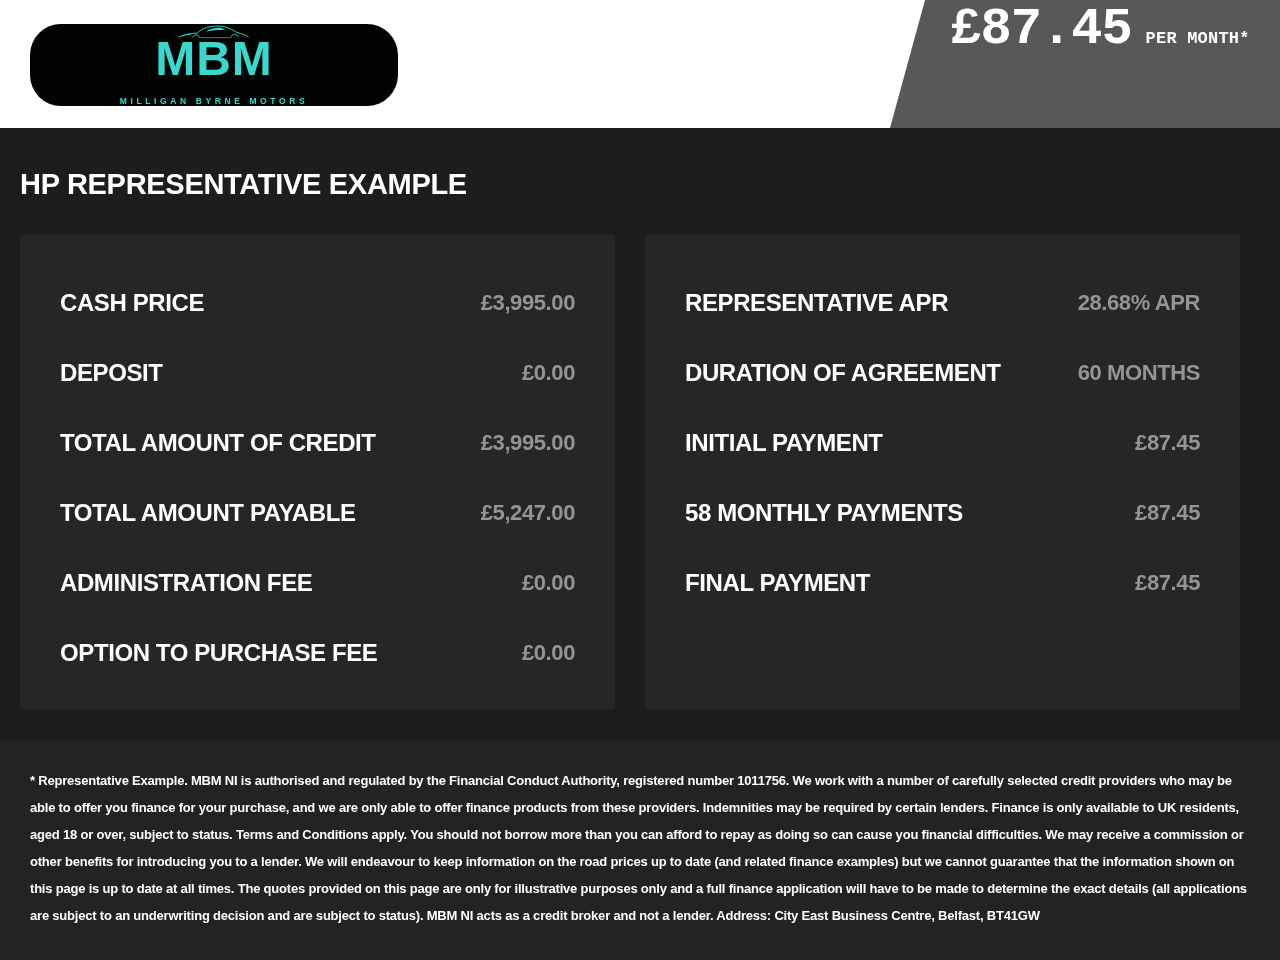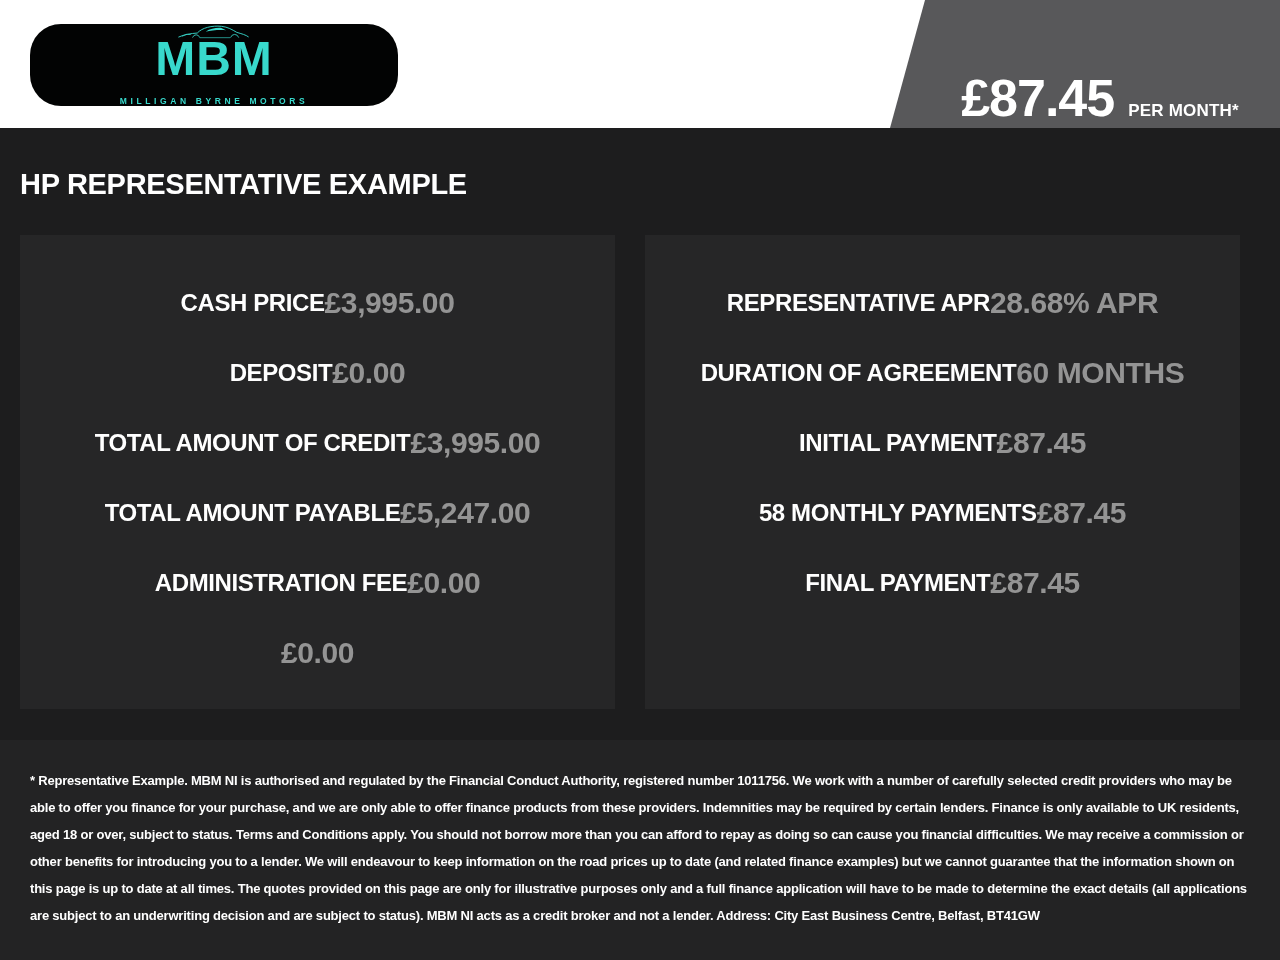--- a/index.html
+++ b/index.html
@@ -42,22 +42,23 @@
     letter-spacing: 3.6px;
     margin-top: 16px;
     white-space: nowrap;
   }
   .price-banner {
     position: absolute;
     right: 0; top: 0;
     width: 390px; height: 128px;
     background: #58585a;
     clip-path: polygon(35px 0, 100% 0, 100% 100%, 0 100%);
-    display: flex; align-items: flex-end; justify-content: center;
+    display: flex; align-items: flex-start; justify-content: center;
     padding-left: 30px;
+    font-family: Liberation Mono, monospace;
   }
   .price-line { white-space: nowrap; }
   .price-amount {
     color: #ffffff;
     font-size: 52px;
     font-weight: bold;
     letter-spacing: -1px;
   }
   .price-period {
     color: #ffffff;
@@ -82,33 +83,33 @@
   }
   .panels { display: flex; gap: 30px; }
   .panel {
     width: 595px;
     background: #262627;
     padding: 33px 40px 21px 40px;
   }
   .finance-row {
     height: 70px;
     display: flex;
-    justify-content: center;
+    justify-content: space-between;
     align-items: center;
   }
   .row-label {
     color: #ffffff;
     font-size: 24px;
     font-weight: bold;
     letter-spacing: -0.4px;
     white-space: nowrap;
   }
   .row-value {
     color: #949494;
-    font-size: 30px;
+    font-size: 22px;
     font-weight: bold;
     letter-spacing: -0.4px;
     white-space: nowrap;
   }
 
   
   .footer {
     height: 220px;
     background: #232324;
     padding: 27px 30px 0 30px;
@@ -171,20 +172,21 @@
         </div>
         <div class="finance-row">
           <span class="row-label">TOTAL AMOUNT PAYABLE</span>
           <span class="row-value">£5,247.00</span>
         </div>
         <div class="finance-row">
           <span class="row-label">ADMINISTRATION FEE</span>
           <span class="row-value">£0.00</span>
         </div>
         <div class="finance-row">
+          <span class="row-label">OPTION TO PURCHASE FEE</span>
           <span class="row-value">£0.00</span>
         </div>
       </section>
 
       <section class="panel">
         <div class="finance-row">
           <span class="row-label">REPRESENTATIVE APR</span>
           <span class="row-value">28.68% APR</span>
         </div>
         <div class="finance-row">

